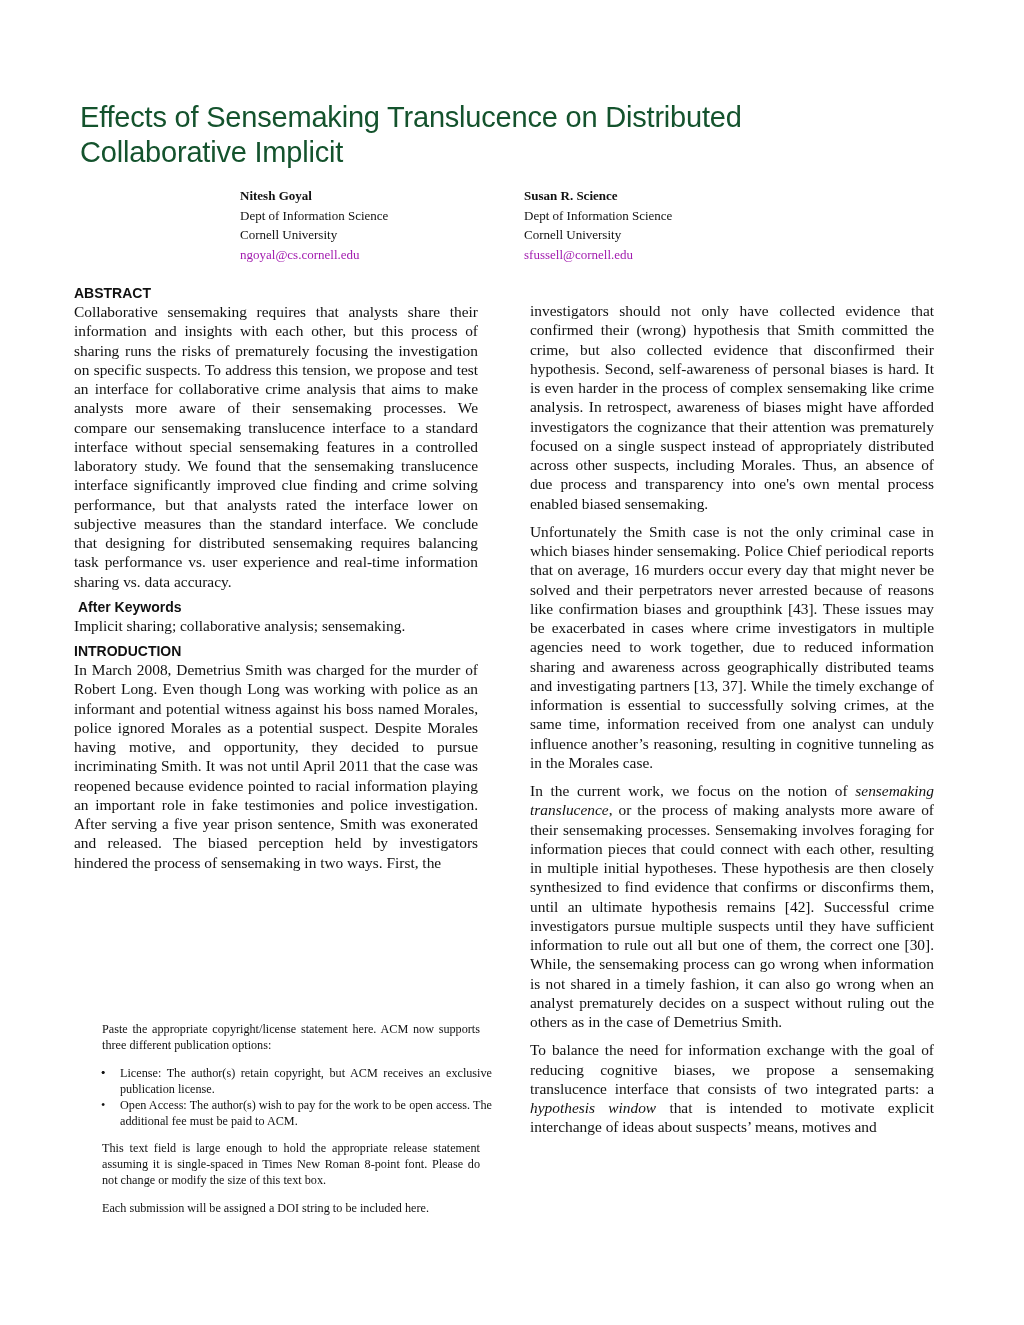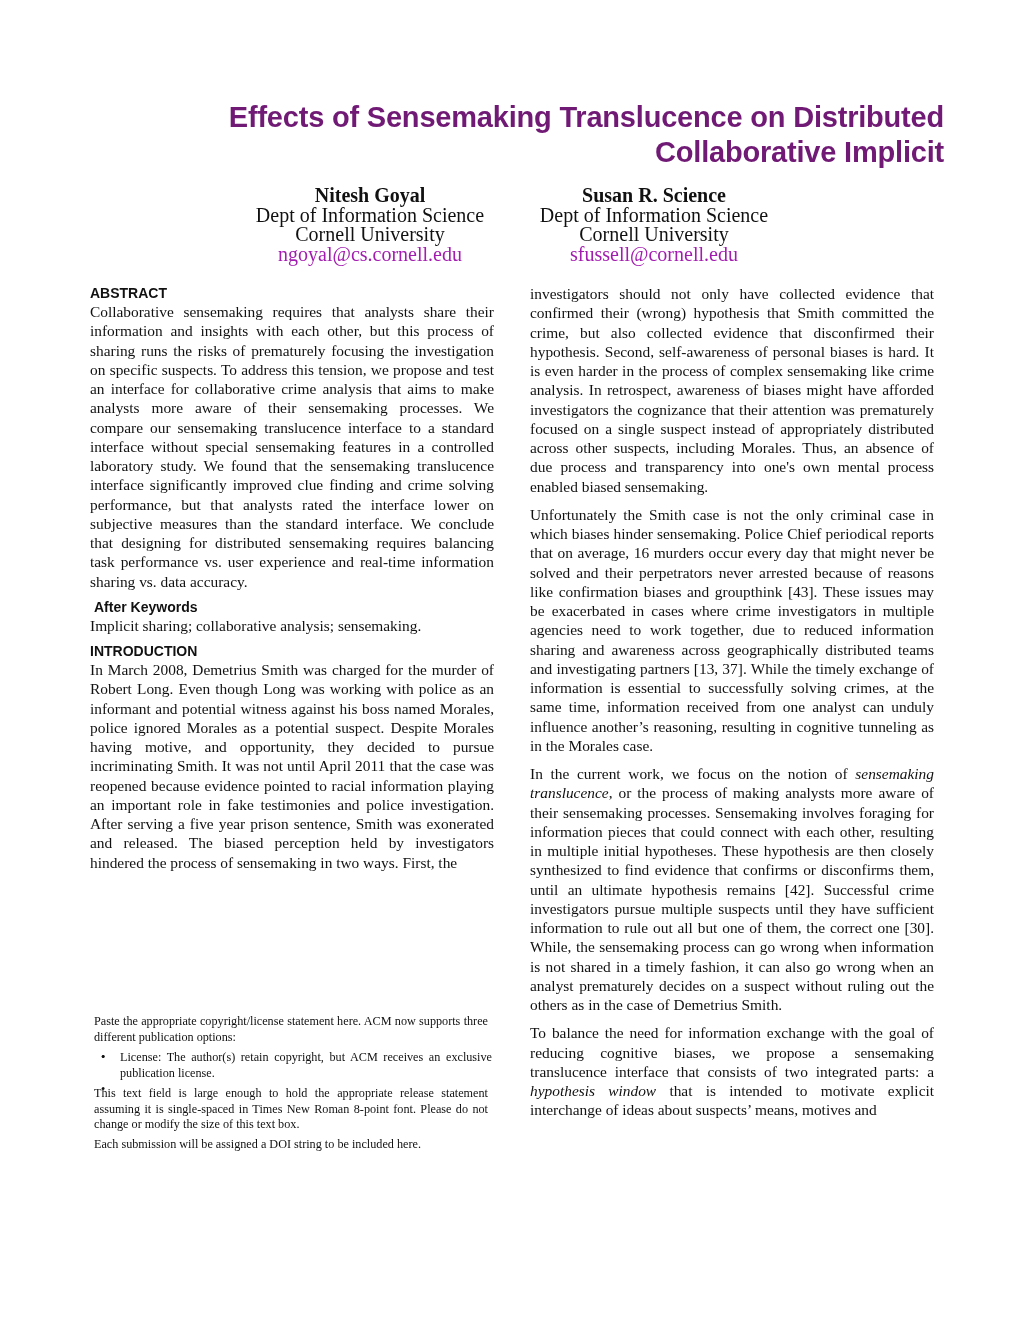--- a/index.html
+++ b/index.html
@@ -13,51 +13,51 @@
       position: relative;
       overflow: hidden;
       color: #111111;
       font-family: "Liberation Serif", "DejaVu Serif", serif;
     }
     .title {
       position: absolute;
       left: 80px;
       top: 100px;
       width: 864px;
-      text-align: right;
+      text-align: left;
       font-family: "Liberation Sans", "DejaVu Sans", sans-serif;
-      font-weight: bold;
+      font-weight: normal;
       font-size: 29px;
       line-height: 35px;
       letter-spacing: -0.2px;
-      color: #701a75;
+      color: #14532d;
     }
     .author {
       position: absolute;
       top: 186px;
       width: 260px;
-      text-align: center;
-      font-size: 20px;
+      text-align: left;
+      font-size: 13px;
       line-height: 19.5px;
     }
     .author .name { font-weight: bold; }
     .author .email { color: #a21caf; }
     .author-1 { left: 240px; }
     .author-2 { left: 524px; }
 
     .col {
       position: absolute;
       top: 284px;
       width: 404px;
       font-size: 15.4px;
       line-height: 19.25px;
       text-align: justify;
     }
-    .col-left { left: 90px; }
-    .col-right { left: 530px; }
+    .col-left { left: 74px; }
+    .col-right { left: 530px; margin-top: 17px; }
     .col p { margin: 0; }
     .col-right p { margin-bottom: 9px; }
     .heading {
       font-family: "Liberation Sans", "DejaVu Sans", sans-serif;
       font-weight: bold;
       font-size: 14px;
       line-height: 18px;
       margin: 0;
       text-align: left;
     }
@@ -65,21 +65,21 @@
     .sec { margin-bottom: 7px; }
     .copyright {
       position: absolute;
       left: 90px;
       top: 1010px;
       width: 402px;
       font-size: 12.2px;
       line-height: 15.9px;
       text-align: justify;
     }
-    .copyright p { margin: 4px; }
+    .copyright p { margin: 12px; }
     .copyright ul {
       list-style: none;
       margin: 0;
       padding: 0;
     }
     .copyright li {
       position: relative;
       padding-left: 30px;
     }
     .copyright li .bullet {
@@ -130,20 +130,21 @@
   <ul>
     <li>
       <span class="bullet">•</span>
     </li>
     <li>
       <span class="bullet">•</span>
       <span>License: The author(s) retain copyright, but ACM receives an exclusive publication license.</span>
     </li>
     <li>
       <span class="bullet">•</span>
+      <span>Open Access: The author(s) wish to pay for the work to be open access. The additional fee must be paid to ACM.</span>
     </li>
   </ul>
   <p>This text field is large enough to hold the appropriate release statement assuming it is single-spaced in Times New Roman 8-point font. Please do not change or modify the size of this text box.</p>
   <p>Each submission will be assigned a DOI string to be included here.</p>
 </div>
 
 <div class="col col-right">
   <p>investigators should not only have collected evidence that confirmed their (wrong) hypothesis that Smith committed the crime, but also collected evidence that disconfirmed their hypothesis. Second, self-awareness of personal biases is hard. It is even harder in the process of complex sensemaking like crime analysis. In retrospect, awareness of biases might have afforded investigators the cognizance that their attention was prematurely focused on a single suspect instead of appropriately distributed across other suspects, including Morales. Thus, an absence of due process and transparency into one's own mental process enabled biased sensemaking.</p>
   <p>Unfortunately the Smith case is not the only criminal case in which biases hinder sensemaking. Police Chief periodical reports that on average, 16 murders occur every day that might never be solved and their perpetrators never arrested because of reasons like confirmation biases and groupthink [43]. These issues may be exacerbated in cases where crime investigators in multiple agencies need to work together, due to reduced information sharing and awareness across geographically distributed teams and investigating partners [13, 37]. While the timely exchange of information is essential to successfully solving crimes, at the same time, information received from one analyst can unduly influence another’s reasoning, resulting in cognitive tunneling as in the Morales case.</p>
   <p><span>In the current work, we focus on the notion of </span><em>sensemaking translucence</em><span>, or the process of making analysts more aware of their sensemaking processes. Sensemaking involves foraging for information pieces that could connect with each other, resulting in multiple initial hypotheses. These hypothesis are then closely synthesized to find evidence that confirms or disconfirms them, until an ultimate hypothesis remains [42]. Successful crime investigators pursue multiple suspects until they have sufficient information to rule out all but one of them, the correct one [30]. While, the sensemaking process can go wrong when information is not shared in a timely fashion, it can also go wrong when an analyst prematurely decides on a suspect without ruling out the others as in the case of Demetrius Smith.</span></p>

